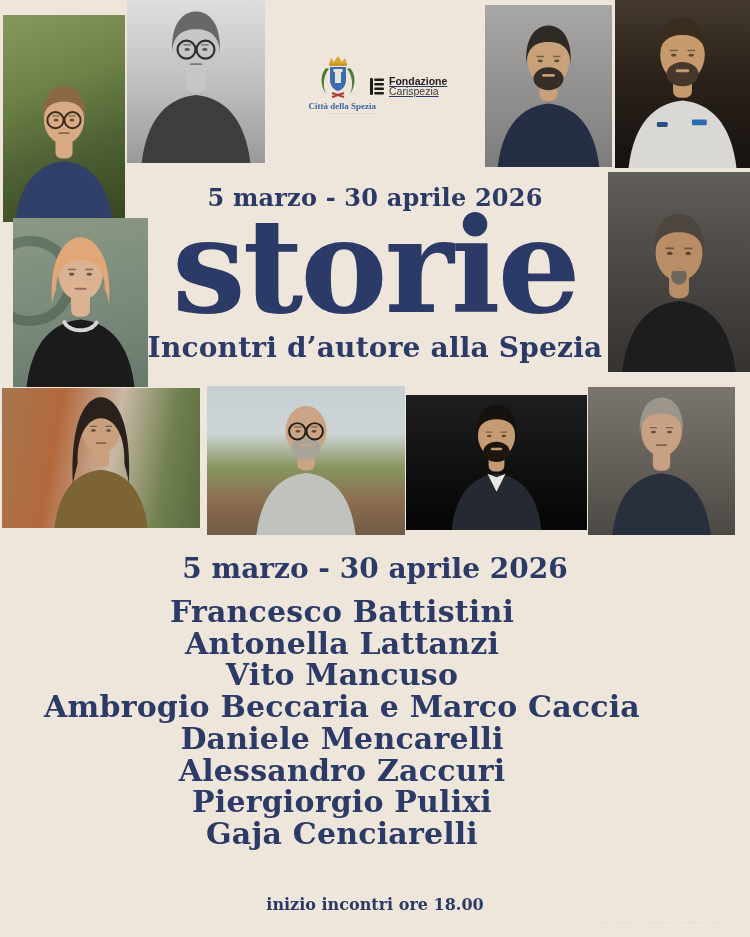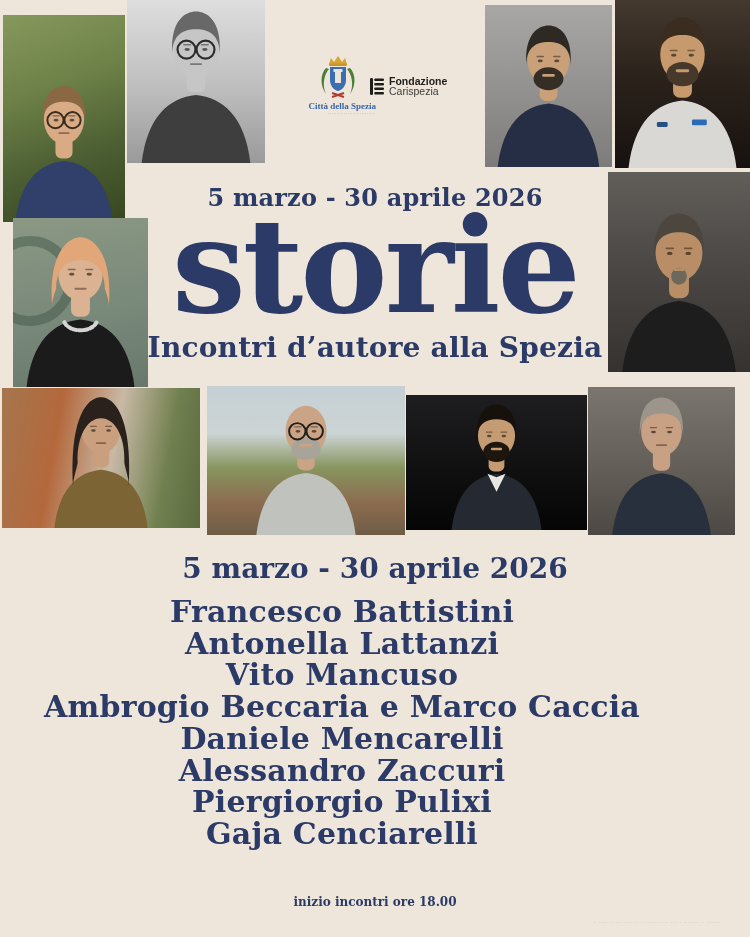--- a/index.html
+++ b/index.html
@@ -44,34 +44,34 @@
   .ph8{--skin:#cba485;--hair:#b8b4aa;--beard:#a9a49a;--shirt:#c0c3bd;--frame:#23201c;}
   .ph9{--skin:#c59b73;--hair:#17110c;--beard:#1d160f;--shirt:#252a32;}
   .ph10{--skin:#c8a184;--hair:#9b958c;--beard:#8e8880;--shirt:#27303c;}
   
   .logos{position:absolute;left:0;top:0;width:750px;}
   .logo-comune{position:absolute;left:300px;top:56px;width:76px;text-align:right;}
   .logo-comune .crest{display:block;margin:0 auto;}
   .comune-name{font-size:9px;font-weight:bold;color:#3a66a8;line-height:10px;margin-top:1px;
        font-family:"Liberation Serif",serif;}
   .comune-sub{font-size:4px;color:#c8742c;line-height:5px;letter-spacing:.5px;overflow:hidden;white-space:nowrap;}
-  .logo-fond{position:absolute;left:370px;top:77px;display:flex;align-items:center;gap:5px;}
+  .logo-fond{position:absolute;left:370px;top:77px;display:flex;align-items:center;gap:5px;text-decoration:underline;}
   .fond-mark{display:block;}
   .fond-text{font-family:"Liberation Sans",sans-serif;line-height:9.5px;}
   .fond-l1{font-size:10.5px;font-weight:bold;color:#1d1d1b;}
   .fond-l2{font-size:10.5px;color:#3c3c3a;}
   
   .txt{position:absolute;left:0;width:750px;text-align:center;font-weight:bold;}
   .date-top{top:183px;font-size:24px;letter-spacing:.2px;}
   .title{top:203px;font-size:131px;line-height:126px;letter-spacing:-3px;}
   .subtitle{top:331px;font-size:28px;letter-spacing:.2px;}
   .date-bottom{top:552px;font-size:28px;}
   .authors{position:absolute;left:0;top:596px;width:684px;text-align:center;
        font-weight:bold;font-size:30px;line-height:31.7px;letter-spacing:.2px;}
-  .start-note{top:895px;font-size:12px;}
+  .start-note{top:895px;font-size:16px;}
   .credits{position:absolute;right:30px;top:920px;font-size:4px;font-weight:normal;
        color:#b3a595;letter-spacing:.6px;font-family:"Liberation Sans",sans-serif;}
 </style>
 </head>
 <body>
 
 <svg width="0" height="0" style="position:absolute" aria-hidden="true">
   <defs>
     <symbol id="p-base" viewBox="0 0 100 120">
       <path d="M50,70 C30,72 14,86 10,120 L90,120 C86,86 70,72 50,70 Z" fill="var(--shirt)"></path>

